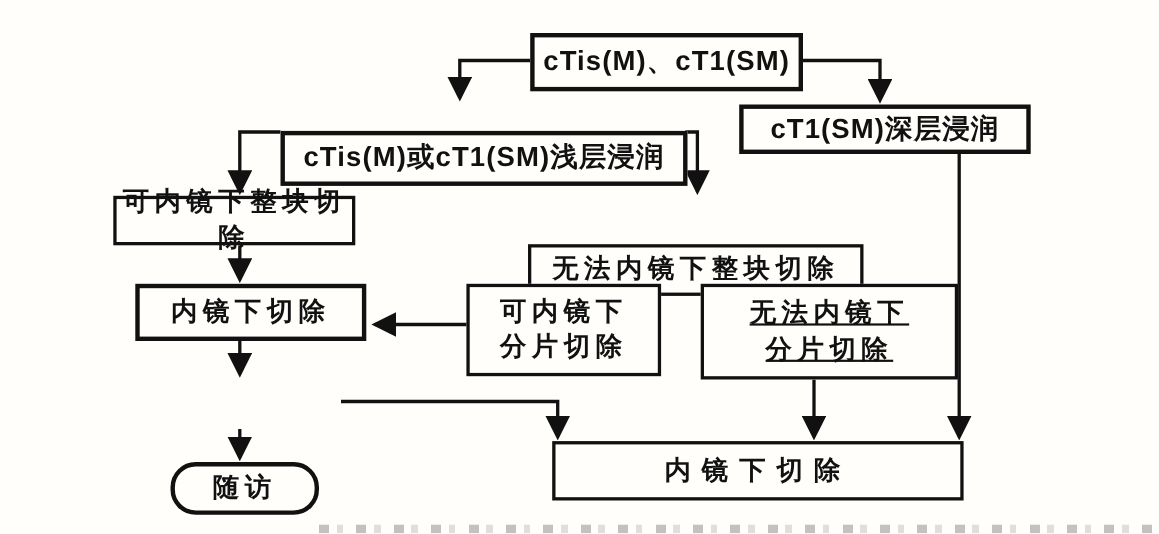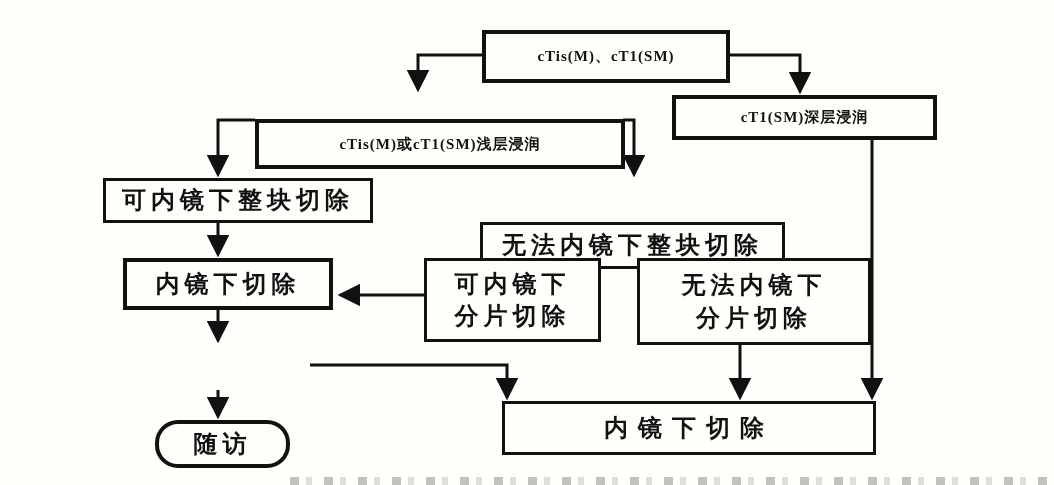--- a/index.html
+++ b/index.html
@@ -21,33 +21,33 @@
     align-items:center;
     justify-content:center;
     text-align:center;
     white-space:pre-line;
     font-size:24px;
     letter-spacing:5px;
     line-height:1.35;
     z-index:2;
   }
   .latin{
-    font-family:Liberation Serif, serif;
+    font-family:Liberation Sans, sans-serif;
     letter-spacing:1px;
-    font-size:15px;
+    font-size:25px;
   }
   
   #n-root               {left:482px; top:30px;  width:248px; height:53px; border-width:4px;}
   #n-superficial        {left:255px; top:93px;  width:370px; height:50px; border-width:4px;margin-top:26px;}
   #n-deep               {left:672px; top:95px;  width:265px; height:45px; border-width:4px;}
-  #n-enbloc-possible    {left:103px; top:178px; width:270px; height:45px;}
+  #n-enbloc-possible    {left:103px; top:178px; width:220px; height:45px;}
   #n-enbloc-impossible  {left:480px; top:178px; width:305px; height:47px;margin-top:44px;}
   #n-endo-resection     {left:123px; top:258px; width:210px; height:52px; border-width:4px;}
   #n-piecemeal-possible {left:424px; top:258px; width:177px; height:84px;}
-  #n-piecemeal-impossible{left:637px;top:258px; width:234px; height:87px;}
+  #n-piecemeal-impossible{left:637px;top:258px; width:234px; height:87px;text-decoration:underline;}
   #n-pathology          {left:133px; top:344px; width:177px; height:46px;}
   #n-followup           {left:155px; top:420px; width:135px; height:48px; border-width:4px;border-radius:23px;}
   #n-surgery            {left:502px; top:401px; width:374px; height:54px; letter-spacing:10px;}
   #edges{
     position:absolute;left:0;top:0;z-index:1;
   }
   #edges polyline{
     fill:none;stroke:#111;stroke-width:3;
   }
   #caption-remnant{

